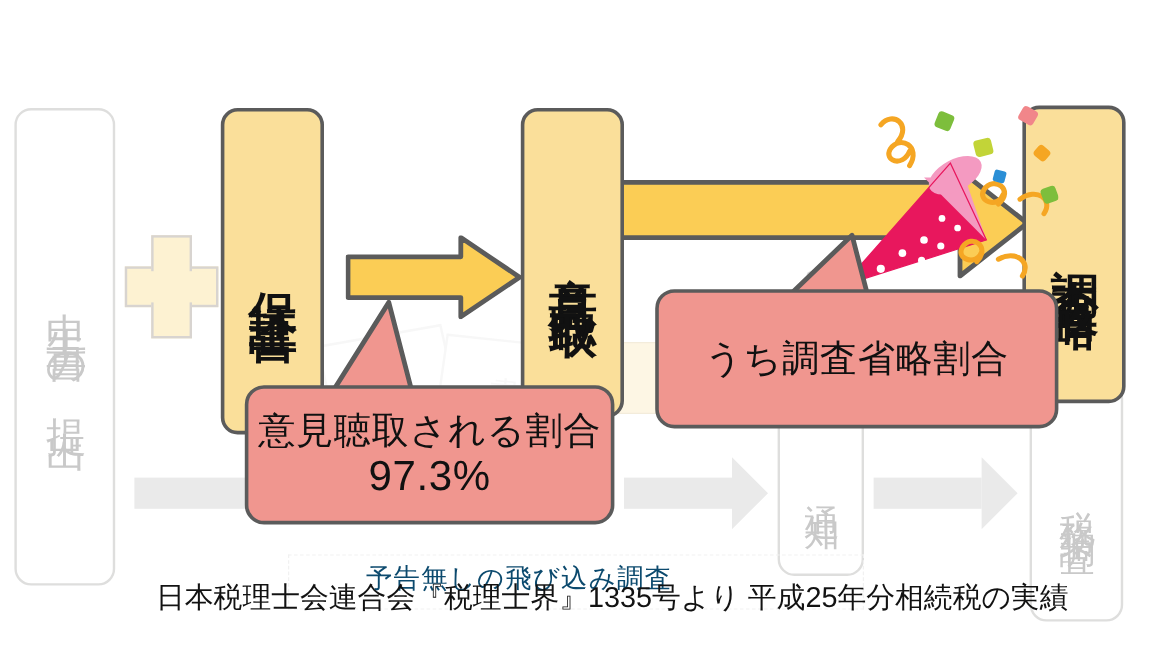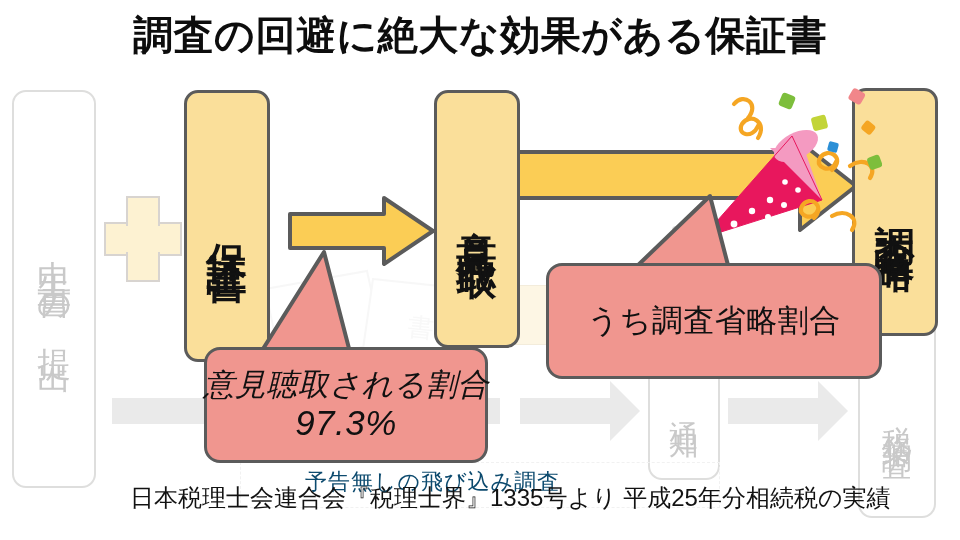--- a/index.html
+++ b/index.html
@@ -216,21 +216,20 @@
 
     <div class="ghost-box" style="left:858px; top:318px; width:78px; height:200px;">
       <span class="ghost-text small">税務調査</span>
     </div>
 
     <div class="ghost-caption" style="left:305px; top:467px;">予告無しの飛び込み調査</div>
     <div class="ghost-strip" style="left:240px; top:462px; width:480px; height:46px; background:transparent; border:1px dashed #f1f1f1;"></div>
 
   </div>
 
-  <div class="title">調査の回避に絶大な効果がある保証書</div>
 
   <div class="ghost-box" style="left:12px; top:90px; width:84px; height:398px; z-index:5;">
     <span class="ghost-text">申告書の提出</span>
   </div>
 
   <div class="plus" style="left:104px; top:196px; width:78px; height:86px; z-index:10;">
     <div class="plus-h" style="left:0px; top:26px; width:78px; height:34px;"></div>
     <div class="plus-v" style="left:22px; top:0px; width:34px; height:86px;"></div>
     <div class="plus-h" style="left:4px; top:30px; width:70px; height:26px; border:none; background:#fdf2d2;"></div>
     <div class="plus-v" style="left:26px; top:4px; width:26px; height:78px; border:none; background:#fdf2d2;"></div>
@@ -301,30 +300,30 @@
   <div class="ybox" style="left:852px; top:88px; width:86px; height:248px; z-index:20;">
     <span class="ybox-text">調査省略</span>
   </div>
 
   <div class="callout-tail" style="left:600px; top:192px; width:190px; height:120px;">
     <svg width="190" height="120" viewBox="0 0 190 120">
       <polygon points="110,4 135,100 10,100" fill="#F0968F" stroke="#5B5B5B" stroke-width="4" stroke-linejoin="round"></polygon>
     </svg>
   </div>
 
-  <div class="callout" style="left:546px; top:263px; width:336px; height:116px;text-align:center;">
+  <div class="callout" style="left:546px; top:241px; width:336px; height:116px;text-align:center;">
     <span class="callout-line1">うち調査省略割合</span>
   </div>
 
   <div class="callout-tail" style="left:250px; top:248px; width:190px; height:130px;">
     <svg width="190" height="130" viewBox="0 0 190 130">
       <polygon points="74,4 102,112 6,112" fill="#F0968F" stroke="#5B5B5B" stroke-width="4" stroke-linejoin="round"></polygon>
     </svg>
   </div>
 
-  <div class="callout" style="left:204px; top:347px; width:284px; height:116px;font-style:italic;">
+  <div class="callout" style="left:204px; top:321px; width:308px; height:116px;">
     <span class="callout-line1">意見聴取される割合</span>
     <span class="callout-line2">97.3%</span>
   </div>
 
   <div class="caption" style="left:130px; top:482px;">日本税理士会連合会『税理士界』1335号より  平成25年分相続税の実績</div>
 
 </div>
 
 </body></html>

